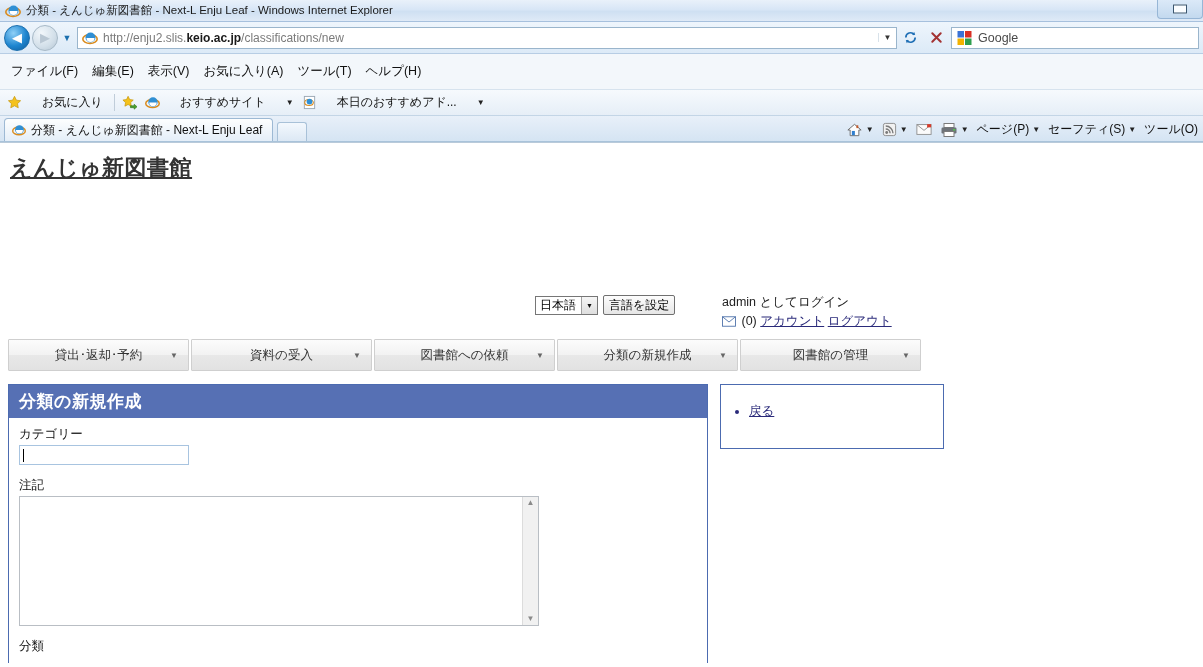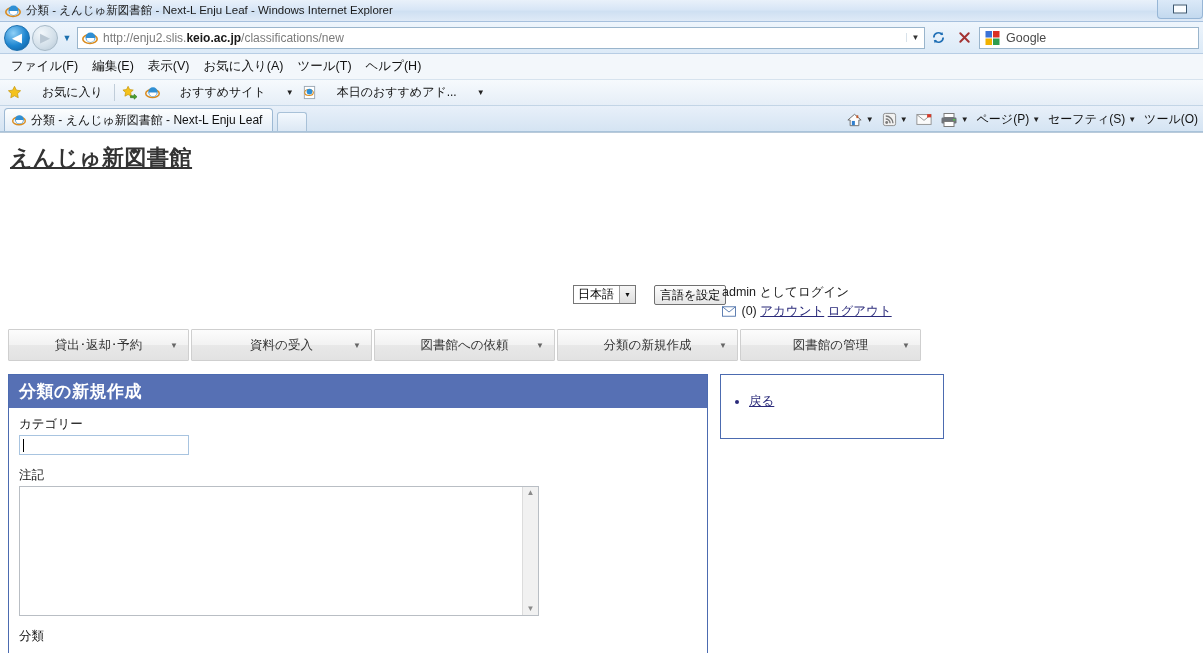--- a/index.html
+++ b/index.html
@@ -90,30 +90,30 @@
   .urlbox .urldrop {
     width: 18px; flex: 0 0 auto; text-align: center;
     color: #333; font-size: 8px;
     border-left: 1px solid #d8e2ea;
   }
   .iconbtn {
     width: 26px; height: 24px; flex: 0 0 auto;
     display: flex; align-items: center; justify-content: center;
   }
   .searchbox {
-    width: 220px; height: 22px; flex: 0 0 auto;
+    width: 248px; height: 22px; flex: 0 0 auto;
     background: #fff; border: 1px solid #9ab5cc;
     display: flex; align-items: center; margin-left: 2px;
   }
   .searchbox .gicon { width: 17px; height: 16px; margin: 0 5px 0 4px; flex: 0 0 auto; }
   .searchbox .gtext { font-size: 12.5px; color: #4a4a4a; }
 
   
   .menubar {
-    height: 26px;
+    height: 36px;
     background: #f3f7fb;
     display: flex; align-items: center;
     padding-left: 4px;
     border-bottom: 1px solid #d7e3ee;
   }
   .menubar .mi {
     font-size: 12.5px; color: #111; padding: 2px 7px; white-space: nowrap;
   }
 
   
@@ -181,21 +181,21 @@
     padding: 10px 0 0 0;
     position: relative; height: 46px;
   }
   .site-title {
     font-size: 22px; font-weight: bold; color: #333;
     margin-left: 10px;
     letter-spacing: 0.5px;
   }
   .lang-area {
     position: absolute; left: 535px; top: 152px;
-    display: flex; gap: 18px; margin-left: 38px;
+    display: flex; align-items: center; gap: 5px;
   }
   .sel {
     height: 19px; min-width: 54px;
     border: 1px solid #767676; background: #fff;
     display: inline-flex; align-items: center;
     font-size: 12px; color: #000; padding: 0 0 0 4px;
   }
   .sel .selval { padding-right: 5px; white-space: nowrap; }
   .sel .selarrow {
     width: 16px; height: 17px; margin-left: auto;

